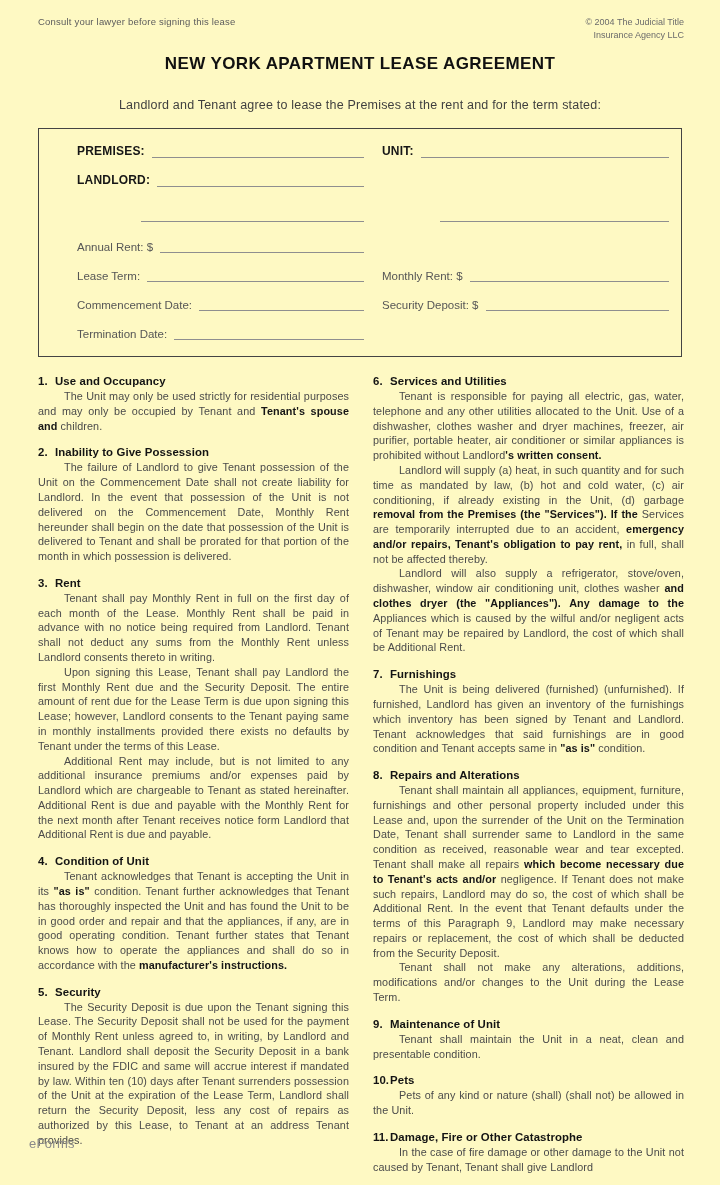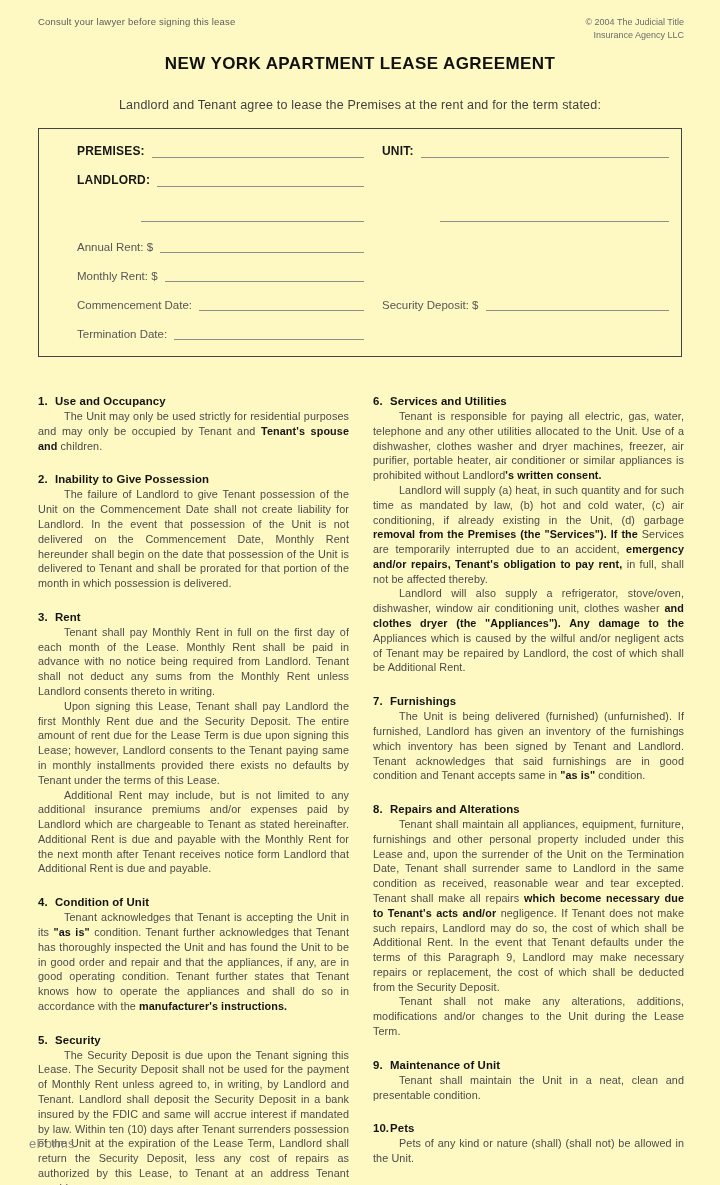--- a/index.html
+++ b/index.html
@@ -66,21 +66,21 @@
     display:flex;
     gap:24px;
     padding:18px 36px 0 38px;
   }
   .col { width:311px; flex:0 0 311px; }
 
   .section { margin-top:13px; }
   .section:first-child { margin-top:0; }
   .sec-h {
     font-size:11.4px; font-weight:bold; color:#131313;
-    margin-bottom:2px; letter-spacing:0.1px;margin-top:20px;
+    margin-bottom:2px; letter-spacing:0.1px;
   }
   .sec-num { display:inline-block; min-width:17px; }
   .sec-h .sec-txt { }
   .section p {
     font-size:10.8px;
     line-height:1.37;
     text-align:justify;
     text-indent:26px;
     color:#4a4a4a;
     letter-spacing:0.1px;
@@ -143,20 +143,24 @@
 
     <div class="frow row-gap">
       <div class="fcell">
         <span class="flabel">Annual Rent: $</span>
         <span class="fline"></span>
       </div>
     </div>
 
     <div class="frow">
       <div class="fcell">
+        <span class="flabel">Lease Term:</span>
+        <span class="fline"></span>
+      </div>
+      <div class="fcell">
         <span class="flabel">Monthly Rent: $</span>
         <span class="fline"></span>
       </div>
     </div>
 
     <div class="frow">
       <div class="fcell">
         <span class="flabel">Commencement Date:</span>
         <span class="fline"></span>
       </div>

